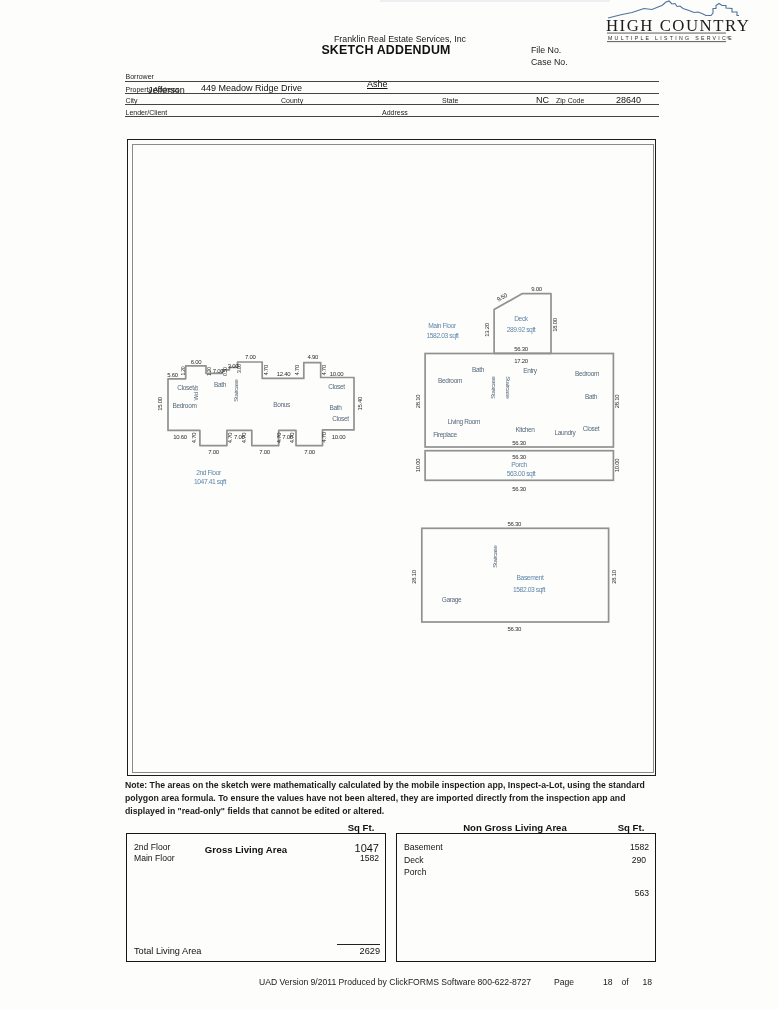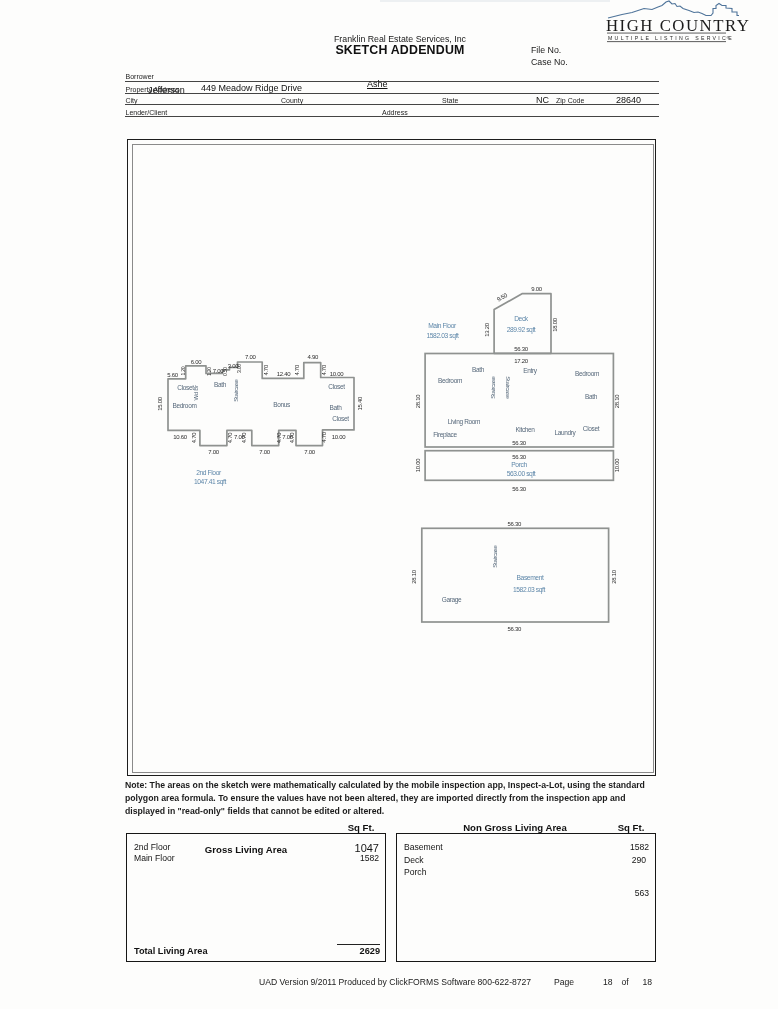--- a/index.html
+++ b/index.html
@@ -25,21 +25,21 @@
 
   <text x="16" y="39.8" font-size="5.2px" letter-spacing="2.3" fill="#2a2a2a">MULTIPLE LISTING SERVICE</text>
   <text x="134.5" y="38.8" font-size="4.2px" fill="#222">®</text>
 
   <rect x="15" y="41.2" width="119" height="0.9" fill="#4a4a4a"></rect>
 </svg>
 </div>
 
 <div class="abs" style="left:250px;top:33.5px;width:300px;text-align:center;font-size:8.8px;color:#1a1a1a;">Franklin Real Estate Services, Inc</div>
 
-<div class="abs" style="left:250px;top:43px;width:300px;text-align:center;font-size:12.4px;font-weight:bold;color:#111;letter-spacing:0.2px;">SKETCH ADDENDUM</div>
+<div class="abs" style="left:236px;top:43px;width:300px;text-align:center;font-size:12.4px;font-weight:bold;color:#111;letter-spacing:0.2px;">SKETCH ADDENDUM</div>
 
 <div class="abs" style="left:531px;top:45px;font-size:8.8px;color:#1a1a1a;">File No.</div>
 
 <div class="abs" style="left:531px;top:56.5px;font-size:8.8px;color:#1a1a1a;">Case No.</div>
 
 <div class="hline" style="left:125px;top:81px;width:534px;"></div>
 
 <div class="hline" style="left:125px;top:93.4px;width:534px;"></div>
 
 <div class="hline" style="left:125px;top:104.4px;width:534px;"></div>
@@ -456,22 +456,22 @@
 <div class="abs" style="left:125.5px;top:832.5px;width:258px;height:127px;border:1.6px solid #161616;"></div>
 
 <div class="abs" style="left:134px;top:841.5px;font-size:8.6px;color:#141414;">2nd Floor</div>
 <div class="abs" style="left:300px;top:841.5px;width:79px;text-align:right;font-size:11px;color:#141414;">1047</div>
 
 <div class="abs" style="left:134px;top:852.5px;font-size:8.6px;color:#141414;">Main Floor</div>
 <div class="abs" style="left:300px;top:852.5px;width:79px;text-align:right;font-size:8.6px;color:#141414;">1582</div>
 
 <div class="abs" style="left:337px;top:943.6px;width:43px;height:1.2px;background:#222;"></div>
 
-<div class="abs" style="left:134px;top:945.5px;font-size:9.2px;font-weight:bold;color:#111;">Total Living Area</div>
-<div class="abs" style="left:300px;top:945.5px;width:80px;text-align:right;font-size:9.2px;font-weight:bold;color:#111;">2629</div>
+<div class="abs" style="left:134px;top:945.5px;font-size:9.2px;font-weight:normal;color:#111;">Total Living Area</div>
+<div class="abs" style="left:300px;top:945.5px;width:80px;text-align:right;font-size:9.2px;font-weight:normal;color:#111;">2629</div>
 
 <div class="abs" style="left:395px;top:821.5px;width:240px;text-align:center;font-size:9.6px;font-weight:bold;color:#111;">Non Gross Living Area</div>
 
 <div class="abs" style="left:610px;top:821.5px;width:42px;text-align:center;font-size:9.6px;font-weight:bold;color:#111;">Sq Ft.</div>
 
 <div class="abs" style="left:395.5px;top:832.5px;width:258px;height:127px;border:1.6px solid #161616;"></div>
 
 <div class="abs" style="left:404px;top:842px;font-size:8.6px;color:#141414;">Basement</div>
 <div class="abs" style="left:570px;top:842px;width:79px;text-align:right;font-size:8.6px;color:#141414;">1582</div>
 

